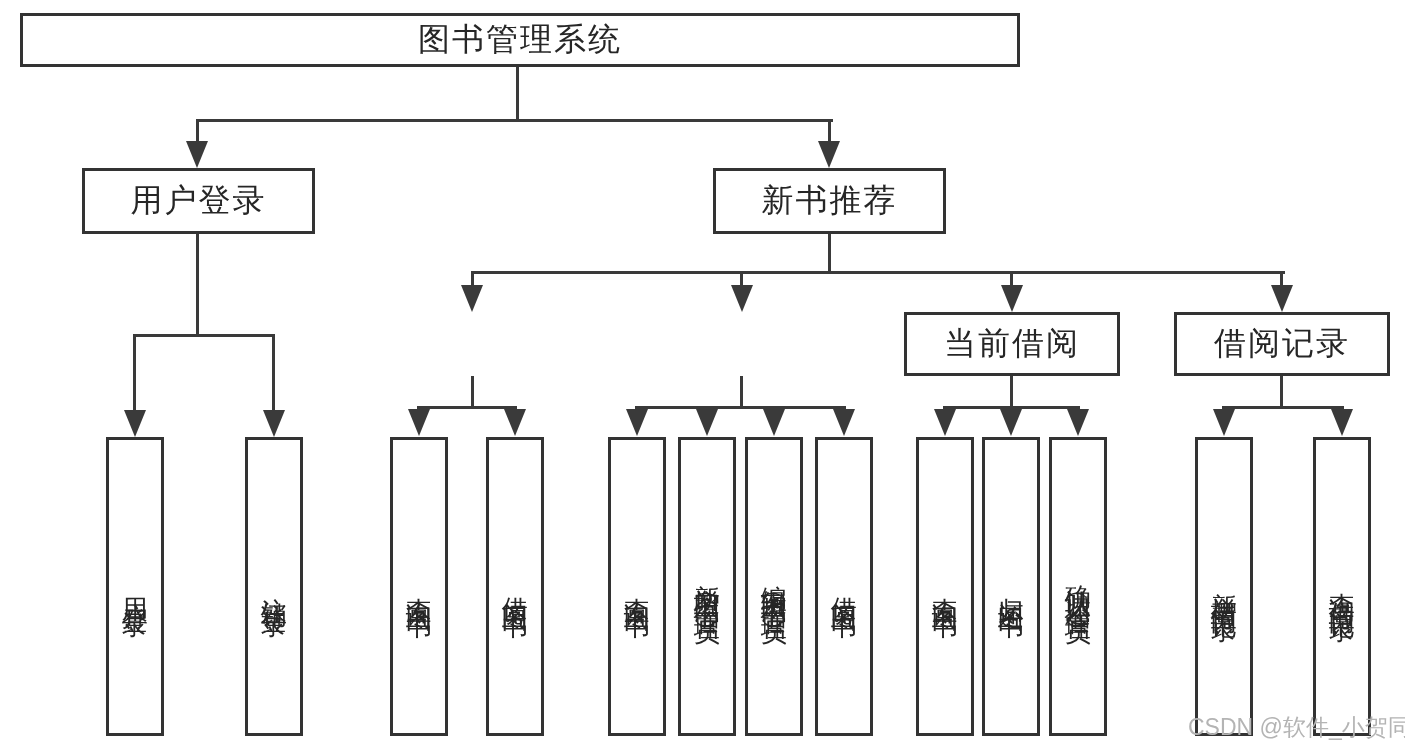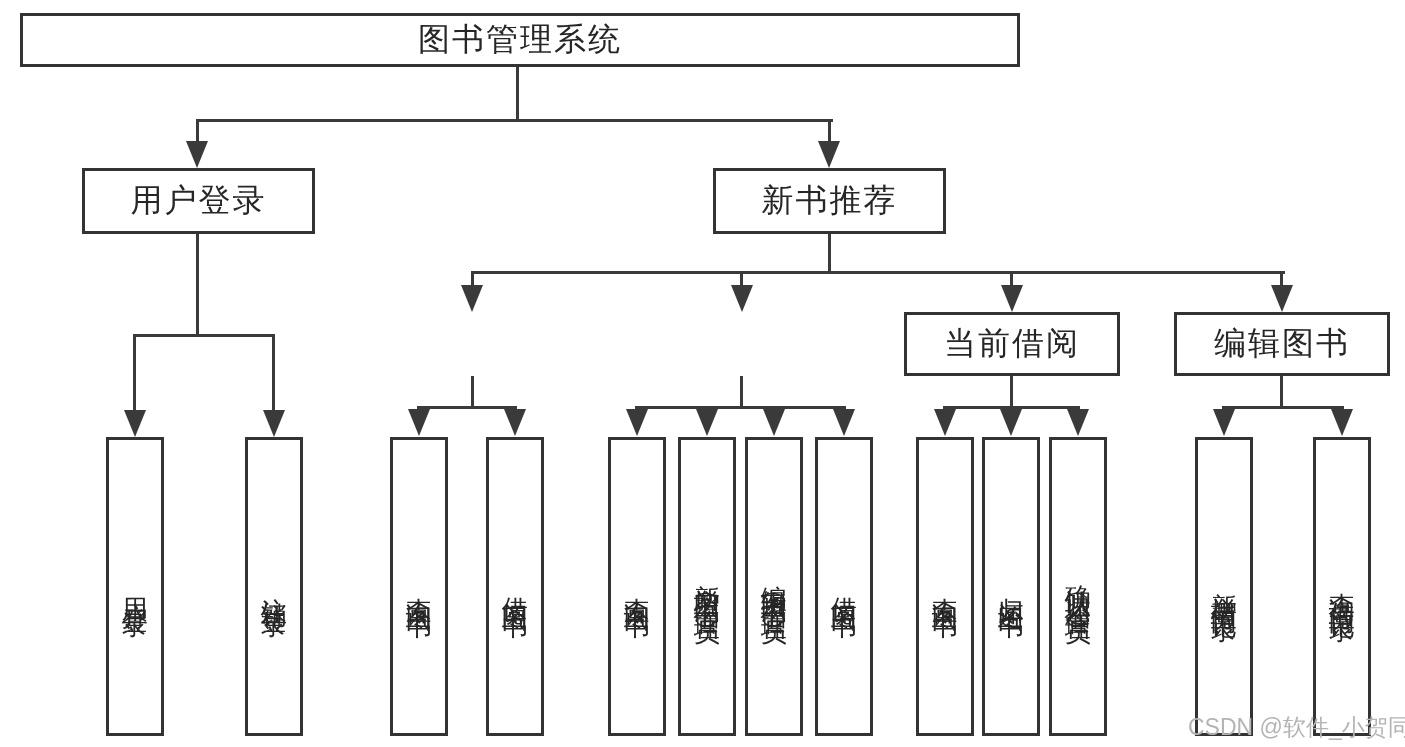--- a/index.html
+++ b/index.html
@@ -126,21 +126,21 @@
     <span>用户登录</span>
   </div>
   <div class="node h lvl2" style="left:713px;">
     <span>新书推荐</span>
   </div>
 
   <div class="node h lvl3" style="left:904px;text-align:right;">
     <span>当前借阅</span>
   </div>
   <div class="node h lvl3" style="left:1174px;">
-    <span>编辑图书</span>
+    <span>借阅记录</span>
   </div>
 
   <div class="node v" style="left:106px;">
     <span>用户登录</span>
   </div>
   <div class="node v" style="left:245px;">
     <span>注销登录</span>
   </div>
 
   <div class="node v" style="left:390px;">

